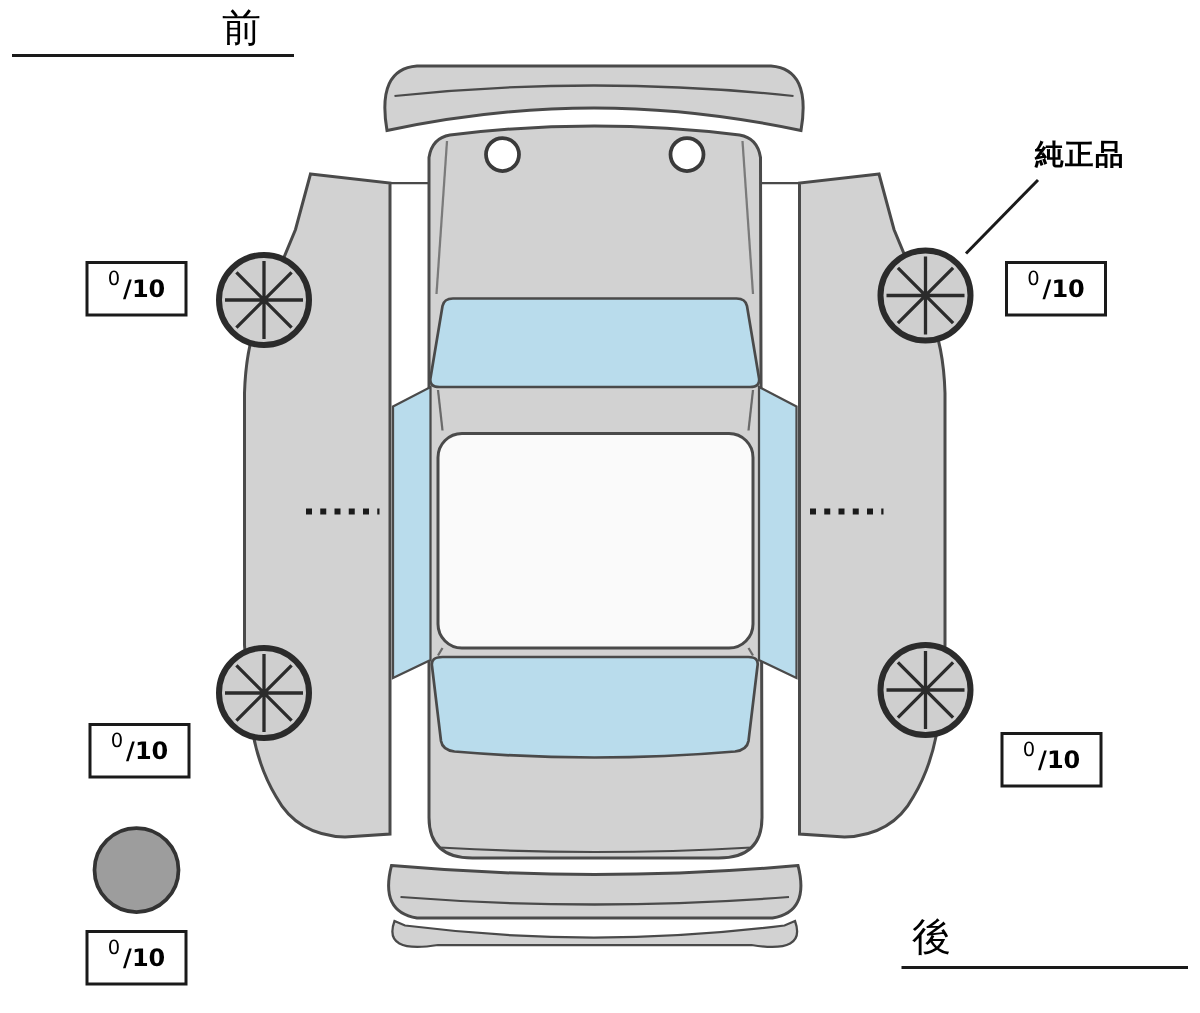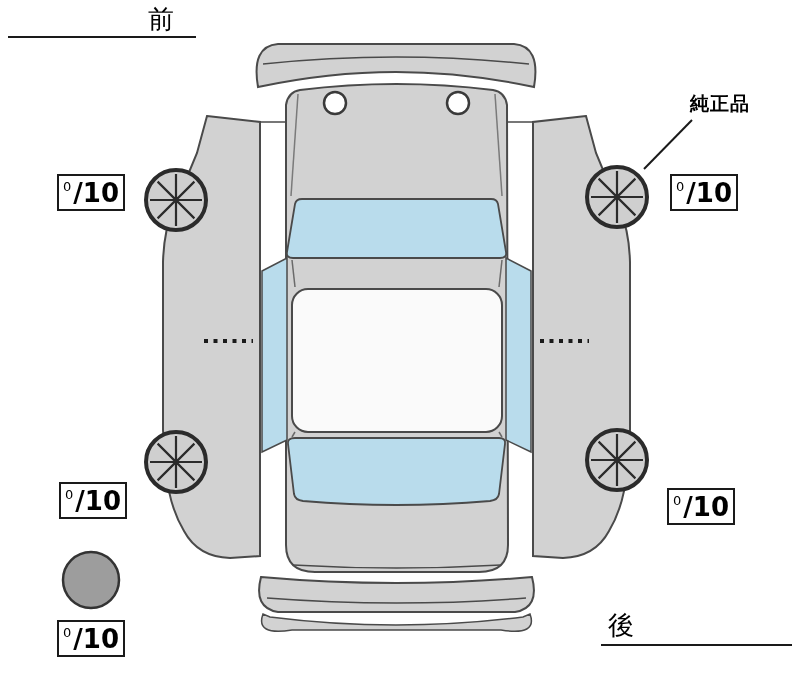--- a/index.html
+++ b/index.html
@@ -11,21 +11,21 @@
   .jp-label { position:absolute; line-height:1; white-space:nowrap; }
   .label-front { left:148px; top:6px;  font-size:26px; }
   .label-rear  { left:608px; top:612px; font-size:26px; }
   .label-genuine { left:670px; top:94px; font-size:19px; font-weight:bold; letter-spacing:1px;margin-left:20px; }
   .score-box {
     position:absolute; width:68px; height:37px; box-sizing:border-box;
     background:#ffffff; border:2px solid #1a1a1a;
     display:flex; align-items:center; justify-content:center;
   }
   .score-box .num { font-size:13px; position:relative; top:-6px; margin-right:2px; }
-  .score-box .den { font-size:26px; font-weight:bold; }
+  .score-box .den { font-size:16px; font-weight:bold; }
   .pos-fl { left:57px;  top:174px; }
   .pos-fr { left:670px; top:174px; }
   .pos-rl { left:59px;  top:482px; }
   .pos-rr { left:667px; top:488px; }
   .pos-sp { left:57px;  top:620px; }
 </style>
 </head>
 <body>
 
 <div class="stage">

